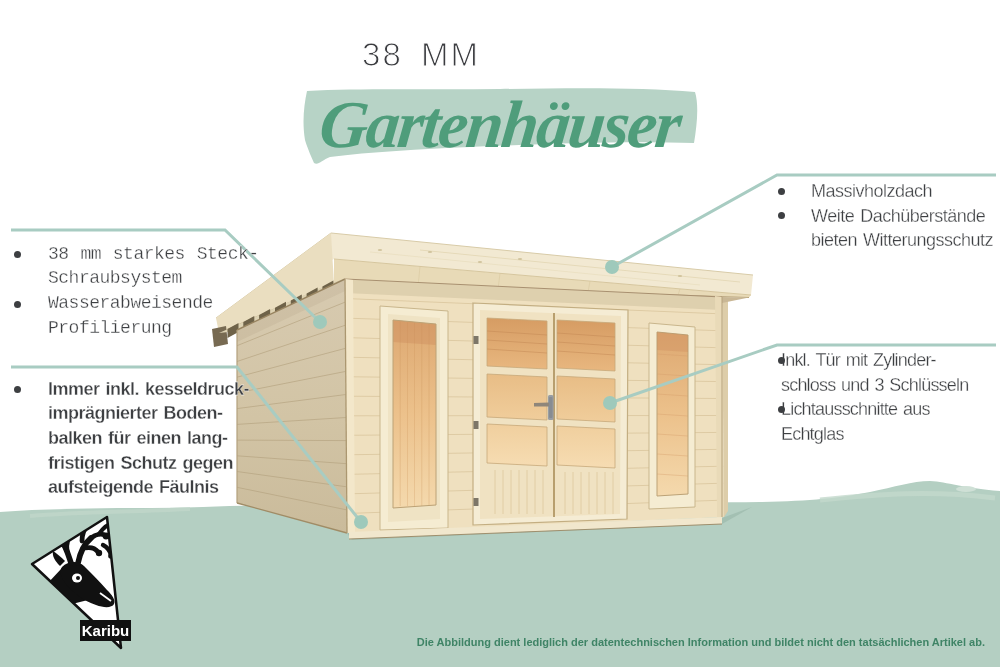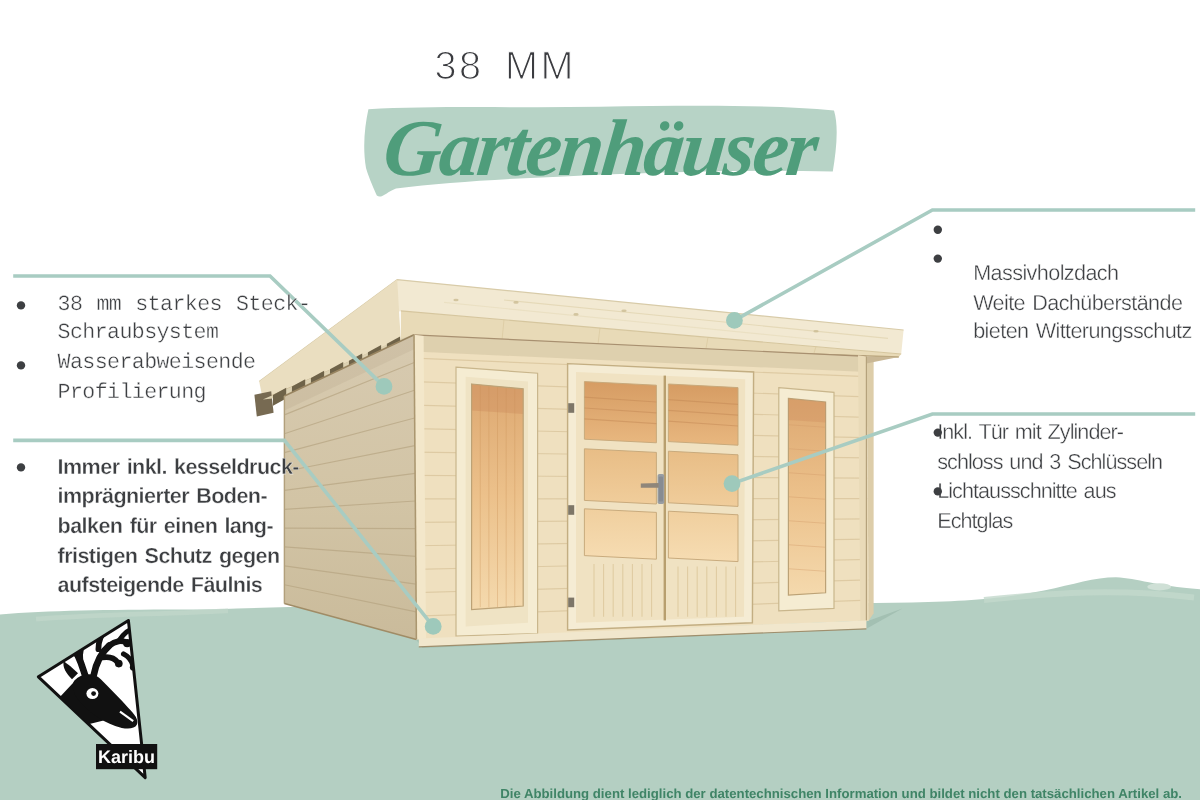--- a/index.html
+++ b/index.html
@@ -6,21 +6,21 @@
   body { width:1000px; height:667px; position:relative; background:#ffffff;
          font-family:"Liberation Sans", sans-serif; overflow:hidden; }
   .abs { position:absolute; }
   .title38 { left:0; top:38px; width:842px; text-align:center; line-height:34px;
       font-size:33px; font-weight:400; color:#3b3c40; letter-spacing:2px; word-spacing:7px; -webkit-text-stroke:1px #fff; }
   .script { left:0; top:89px; width:1000px; text-align:center; line-height:70px;
       font-family:"Liberation Serif", serif; font-style:italic; font-weight:bold;
       font-size:67px; color:#4f9d7b; letter-spacing:-2px; transform:skewX(-6deg); }
   .blk { font-size:18px; color:#3d3f42; letter-spacing:-0.5px; word-spacing:1.5px; line-height:24.7px; white-space:nowrap; -webkit-text-stroke:0.3px #fff; }
   .bullet { position:absolute; width:7px; height:7px; border-radius:50%; background:#3d3f42; }
-  .note { right:15px; top:636px; font-size:11px; font-weight:bold; color:#3f8466; letter-spacing:0px;margin-top:20px; }
+  .note { right:15px; top:636px; font-size:11px; font-weight:bold; color:#3f8466; letter-spacing:0px; }
 </style>
 </head>
 <body>
 <svg class="abs" style="left:0;top:0" width="1000" height="667" viewBox="0 0 1000 667">
 
 <defs>
 <linearGradient id="lwall" x1="0" y1="0" x2="0" y2="1">
   <stop offset="0" stop-color="#d7cab0"></stop>
   <stop offset="0.55" stop-color="#d2c4a5"></stop>
   <stop offset="1" stop-color="#cabb9b"></stop>
@@ -219,21 +219,21 @@
 <div class="abs title38">38 MM</div>
 <div class="abs script">Gartenhäuser</div>
 
 <div class="abs blk" style="left:48px; top:241.5px;font-family:Liberation Mono, monospace;">38 mm starkes Steck-<br>Schraubsystem<br>Wasserabweisende<br>Profilierung</div>
 <div class="bullet" style="left:14px; top:251px;"></div>
 <div class="bullet" style="left:14px; top:301px;"></div>
 
 <div class="abs blk" style="left:48px; top:376.5px;font-weight:bold;">Immer inkl. kesseldruck-<br>imprägnierter Boden-<br>balken für einen lang-<br>fristigen Schutz gegen<br>aufsteigende Fäulnis</div>
 <div class="bullet" style="left:14px; top:386px;"></div>
 
-<div class="abs blk" style="left:811px; top:179px;margin-top:36px;">Massivholzdach<br>Weite Dachüberstände<br>bieten Witterungsschutz</div>
+<div class="abs blk" style="left:811px; top:179px;">Massivholzdach<br>Weite Dachüberstände<br>bieten Witterungsschutz</div>
 <div class="bullet" style="left:778px; top:188px;"></div>
 <div class="bullet" style="left:778px; top:212px;"></div>
 
 <div class="abs blk" style="left:781px; top:348px; letter-spacing:-0.8px;">Inkl. Tür mit Zylinder-<br>schloss und 3 Schlüsseln<br>Lichtausschnitte aus<br>Echtglas</div>
 <div class="bullet" style="left:778px; top:357px;"></div>
 <div class="bullet" style="left:778px; top:406px;"></div>
 
 <div class="abs note">Die Abbildung dient lediglich der datentechnischen Information und bildet nicht den tatsächlichen Artikel ab.</div>
 
 </body></html>

